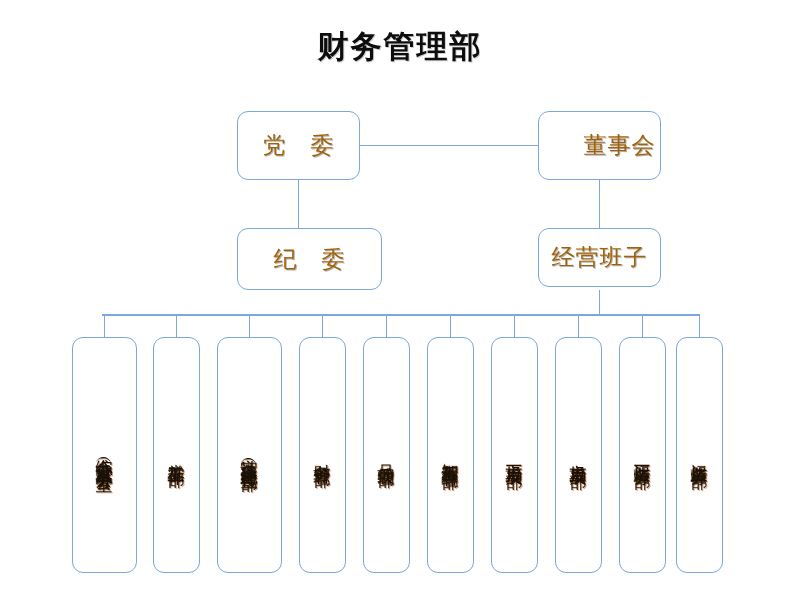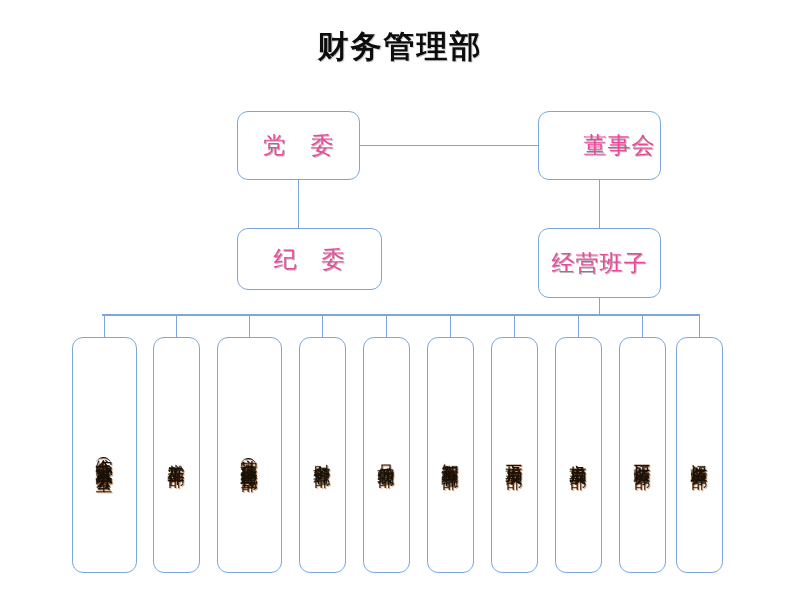--- a/index.html
+++ b/index.html
@@ -54,21 +54,21 @@
     background: #ffffff;
     border: 1.4px solid #7BA7DC;
     border-radius: 9px;
     display: flex;
     align-items: center;
     justify-content: center;
   }
 
   .node-label {
     font-family: "DejaVu Serif", "Liberation Serif", serif;
-    color: #ec4899;
+    color: #a16207;
     text-shadow: 1px 1px 0 rgba(90,90,105,0.45);
   }
 
   
   .node.tier-top, .node.tier-mid {
     border-radius: 11px;
   }
   .node.tier-top .node-label,
   .node.tier-mid .node-label {
     font-size: 23px;
@@ -128,21 +128,21 @@
   <div id="nodes-layer">
       <div class="node tier-top" style="left: 237px; top: 111px; width: 123px; height: 69px;">
         <span class="node-label">党　委</span>
       </div>
       <div class="node tier-top" style="left: 538px; top: 111px; width: 123px; height: 69px; padding-left: 40px;">
         <span class="node-label">董事会</span>
       </div>
       <div class="node tier-mid" style="left: 237px; top: 228px; width: 145px; height: 62px;">
         <span class="node-label">纪　委</span>
       </div>
-      <div class="node tier-mid" style="left: 538px; top: 228px; width: 123px; height: 70px;">
+      <div class="node tier-mid" style="left: 538px; top: 228px; width: 123px; height: 59px;">
         <span class="node-label">经营班子</span>
       </div>
       <div class="node dept two-col" style="left: 72px; top: 337px; width: 65px; height: 236px;">
         <span class="node-label">综合办公室（董事会办公室）</span>
       </div>
       <div class="node dept" style="left: 153px; top: 337px; width: 47px; height: 236px;">
         <span class="node-label">党群工作部</span>
       </div>
       <div class="node dept two-col" style="left: 217px; top: 337px; width: 65px; height: 236px;">
         <span class="node-label">审计法务部（纪律检查部）</span>

